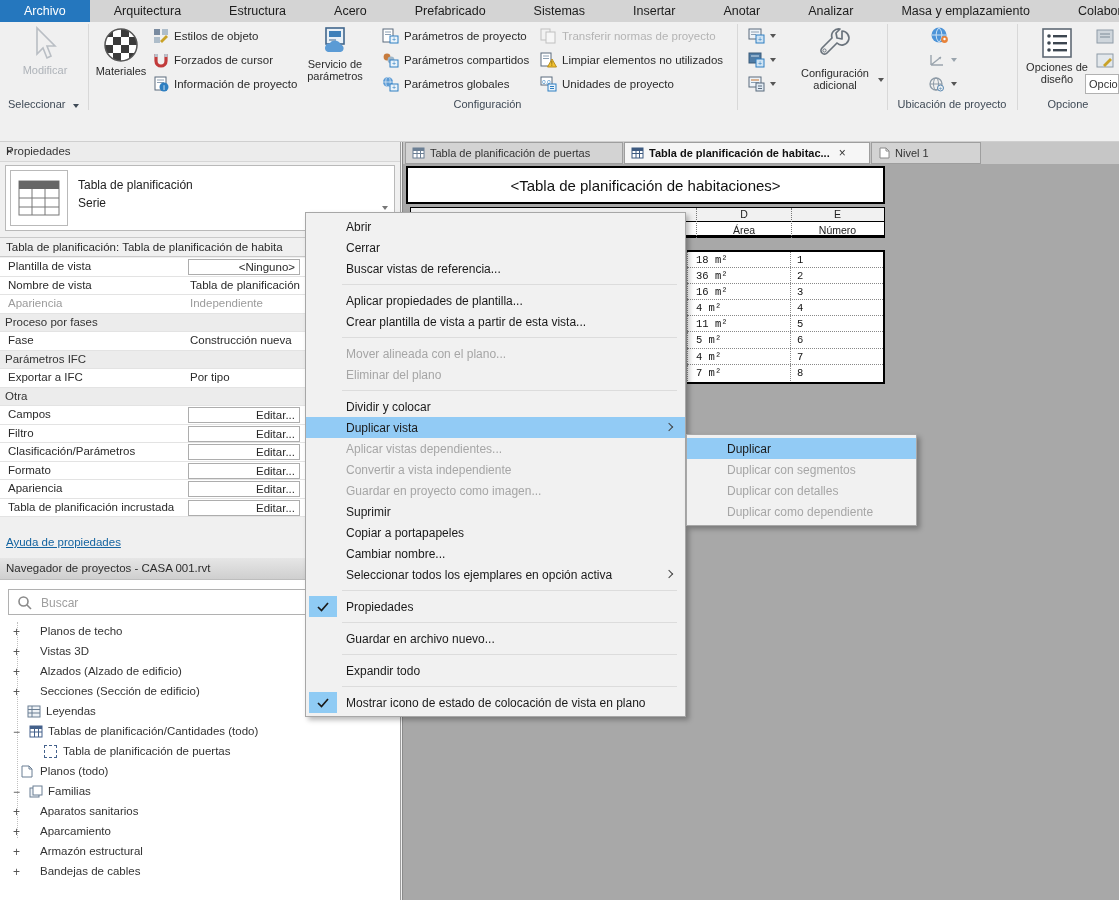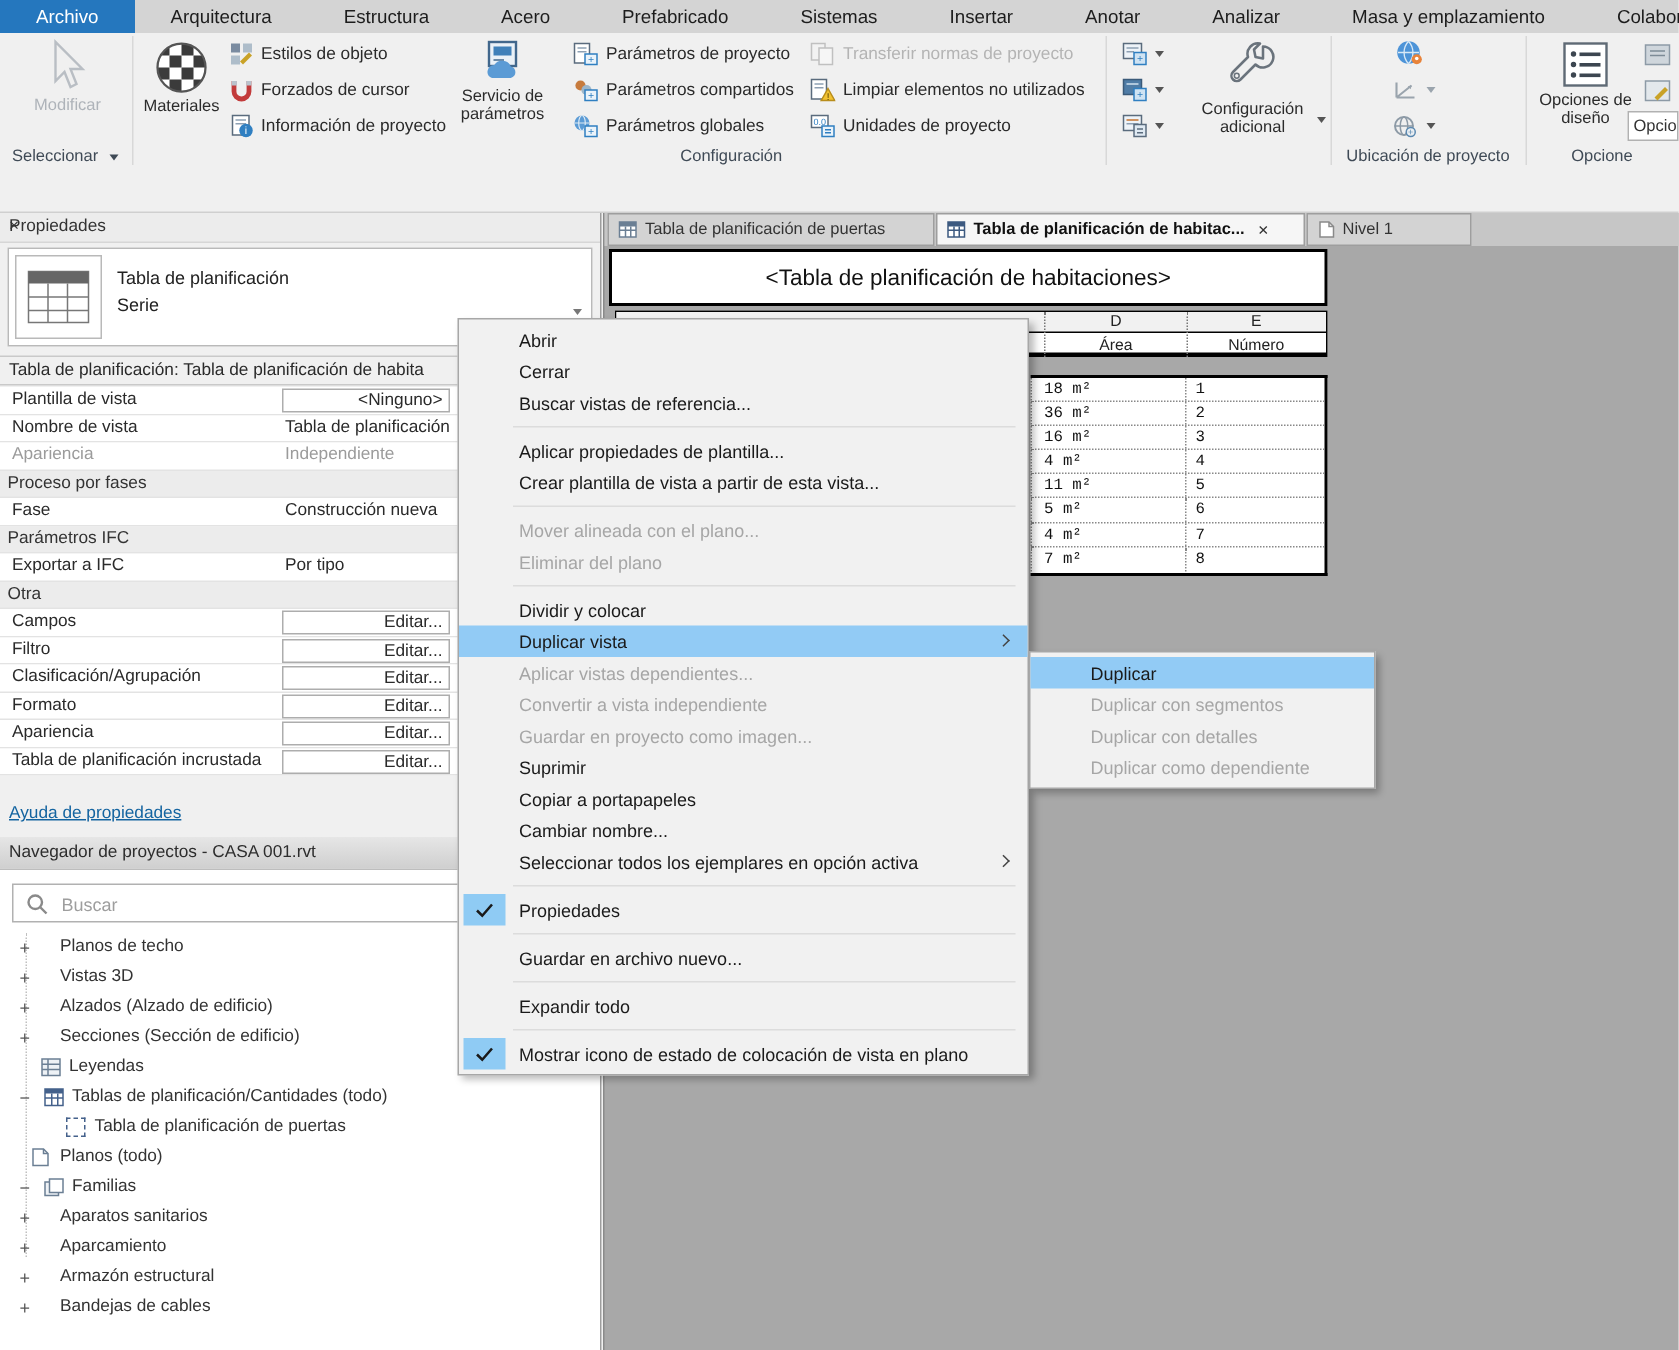--- a/index.html
+++ b/index.html
@@ -445,21 +445,21 @@
       </div>
     <div class="prow">
         <span class="plabel">Campos</span>
         <span class="pbox">Editar...</span>
       </div>
     <div class="prow">
         <span class="plabel">Filtro</span>
         <span class="pbox">Editar...</span>
       </div>
     <div class="prow">
-        <span class="plabel">Clasificación/Agrupación</span>
+        <span class="plabel">Clasificación/Parámetros</span>
         <span class="pbox">Editar...</span>
       </div>
     <div class="prow">
         <span class="plabel">Formato</span>
         <span class="pbox">Editar...</span>
       </div>
     <div class="prow">
         <span class="plabel">Apariencia</span>
         <span class="pbox">Editar...</span>
       </div>

